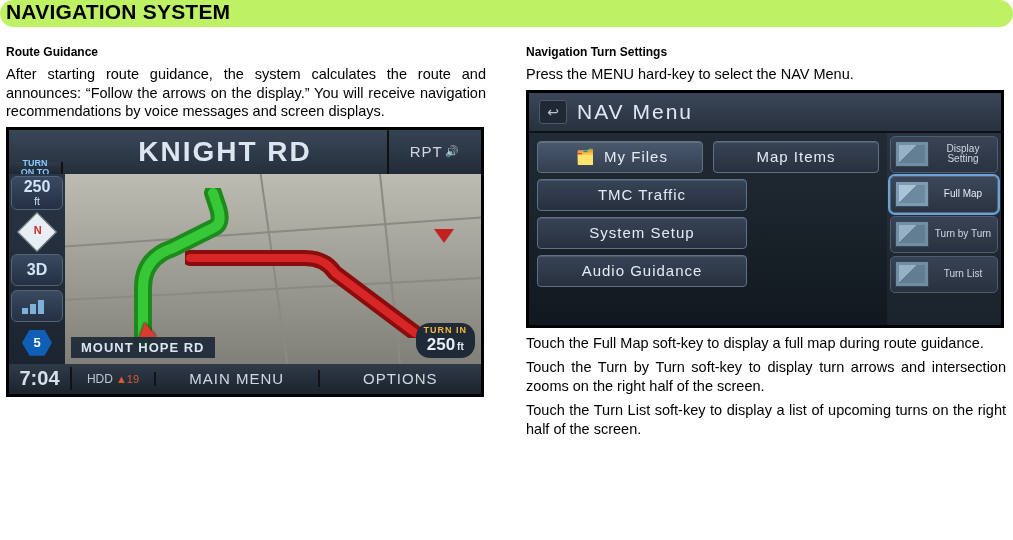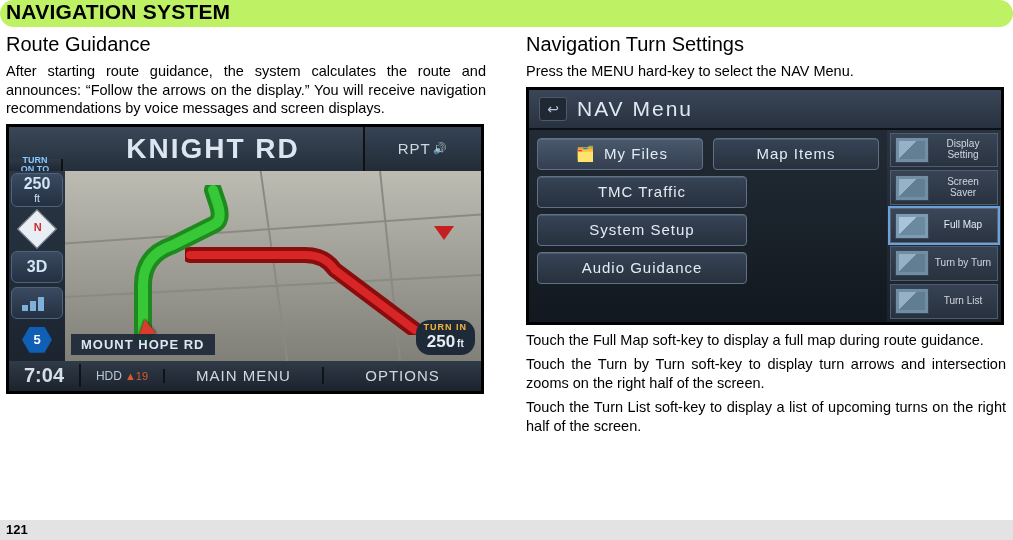--- a/index.html
+++ b/index.html
@@ -4,43 +4,43 @@
 <style>
   * { box-sizing: border-box; margin: 0; padding: 0; }
   html, body { width: 1013px; height: 540px; font-family: Arial, Helvetica, sans-serif; background: #fff; }
   .page { width: 1013px; height: 540px; position: relative; }
   .header-bar { background: #bef264; padding: 0 6px 3px; border-radius: 14px; }
   .header-bar h1 { font-size: 21px; font-weight: bold; letter-spacing: 0.2px; }
   .columns { display: flex; padding: 6px 6px 0; gap: 40px; }
   .col { flex: 1; }
   .col-left { max-width: 480px; }
   .col-right { max-width: 480px; }
-  .subhead { font-size: 20px; font-weight: normal; margin-bottom: 6px; }
+  .subhead { font-size: 12px; font-weight: bold; margin-bottom: 6px; margin-top: 12px; }
   .para { font-size: 14.5px; line-height: 1.28; text-align: justify; margin-bottom: 6px; }
 
   
   .scr-left { width: 478px; height: 270px; border: 3px solid #000; background: linear-gradient(#2a3742,#16222c); position: relative; overflow: hidden; }
   .scr-left .topbar { height: 44px; background: linear-gradient(#3a4757,#242f3b); display: flex; align-items: stretch; }
   .scr-left .turnon { width: 54px; display:flex; flex-direction:column; align-items:center; justify-content:center; color:#85c9ff; font-size:9px; font-weight:bold; line-height:1; border-right:2px solid #111; background:linear-gradient(#2f3a48,#1e2732);margin-top:32px;}
   .scr-left .road { flex:1; display:flex; align-items:center; justify-content:center; color:#dbe6f0; font-size:28px; font-weight:bold; letter-spacing:2px; border-right:2px solid #111; background:linear-gradient(#3a4757,#242f3b);}
-  .scr-left .rpt { width:116px; display:flex; align-items:center; justify-content:center; color:#cdd8e2; font-size:15px; letter-spacing:1px; background:linear-gradient(#364354,#222c37);}
+  .scr-left .rpt { width:92px; display:flex; align-items:center; justify-content:center; color:#cdd8e2; font-size:15px; letter-spacing:1px; background:linear-gradient(#364354,#222c37);}
   .scr-left .rpt .snd { font-size:11px; margin-left:3px; }
   .scr-left .mapzone { position:absolute; top:44px; left:56px; right:0; bottom:30px; background: linear-gradient(#bcbcb3,#808079); }
   .scr-left .sidebar { position:absolute; top:44px; left:0; width:56px; bottom:30px; background:linear-gradient(#2a3645,#1b242f); display:flex; flex-direction:column; }
   .sidebar .badge { margin:2px 2px; height:34px; border-radius:6px; background:linear-gradient(#3a4a60,#243043); border:1px solid #506378; display:flex; flex-direction:column; align-items:center; justify-content:center; color:#d2e4f6; font-size:10px; }
   .sidebar .badge .big { font-size:16px; font-weight:bold; }
   .sidebar .compass { height:40px; display:flex; align-items:center; justify-content:center; }
   .sidebar .compass .diamond { width:28px; height:28px; transform:rotate(45deg); background:#e8eef4; border:1px solid #6b7885; position:relative; }
   .sidebar .compass .diamond::after { content:"N"; position:absolute; transform:rotate(-45deg); top:5px; left:8px; font-size:11px; font-weight:bold; color:#cc2b2b; }
   .sidebar .threed { height:32px; }
   .sidebar .bars { height:32px; }
   .sidebar .hex { height:38px; display:flex;align-items:center;justify-content:center;}
   .sidebar .hex .hexshape { width:30px; height:26px; background:#0f5fb7; clip-path: polygon(25% 0,75% 0,100% 50%,75% 100%,25% 100%,0 50%); display:flex; align-items:center;justify-content:center;color:#fff;font-weight:bold;font-size:13px;}
   .scr-left .bottombar { position:absolute; bottom:0; left:0; right:0; height:30px; background:linear-gradient(#303b48,#1b232d); display:flex; align-items:center;}
-  .scr-left .clock { width:72px; color:#d5e0ea; font-size:20px; font-weight:bold; text-align:center; border-right:2px solid #0d1319;}
+  .scr-left .clock { width:63px; color:#d5e0ea; font-size:20px; font-weight:bold; text-align:center; border-right:2px solid #0d1319;}
   .scr-left .hdd { width:84px; color:#b9c7d3; font-size:12px; display:flex; align-items:center; justify-content:center; gap:3px; border-right:2px solid #0d1319;}
   .scr-left .hdd .temp { color:#d75b2d; font-size:11px;}
   .scr-left .mainmenu, .scr-left .options { flex:1; color:#cfd9e2; font-size:15px; letter-spacing:1px; display:flex; align-items:center; justify-content:center; border-right:2px solid #0d1319;}
   .scr-left .options { border-right:none; }
   .mapzone .route-green { position:absolute; left:38px; top:14px; width:130px; height:160px; }
   .mapzone .route-green svg { width:100%; height:100%; }
   .mapzone .route-red { position:absolute; left:120px; top:44px; width:270px; height:120px; }
   .mapzone .street { position:absolute; left:6px; bottom:6px; background:rgba(30,40,55,.92); color:#dce6ef; font-size:13px; font-weight:bold; padding:3px 10px; border-radius:0; letter-spacing:1px;}
   .mapzone .turnin { position:absolute; right:6px; bottom:6px; background:#1e2a38; border-radius:14px; padding:2px 8px 3px; text-align:center; }
   .mapzone .turnin .lbl { color:#f5b73a; font-size:9px; font-weight:bold; letter-spacing:1px; display:block;}
@@ -60,21 +60,21 @@
   .scr-right .titlebar .backicn { width:28px; height:24px; background:#1f2833; border:1px solid #4a5a6c; border-radius:3px; display:flex;align-items:center;justify-content:center; color:#b7c6d4; font-size:14px;}
   .scr-right .titlebar .ttl { color:#dfe9f3; font-size:21px; letter-spacing:2px; }
   .scr-right .body { position:absolute; top:40px; bottom:0; left:0; right:114px; padding:8px 8px; }
   .scr-right .rcol { position:absolute; top:40px; bottom:0; right:0; width:114px; background:linear-gradient(#2a3340,#1a222b); padding:3px 3px; display:flex; flex-direction:column; gap:3px;}
   .nav-btn { background:linear-gradient(#4a596e,#343f50); border:1px solid #5e7186; border-radius:4px; color:#e2ecf4; font-size:15px; letter-spacing:1px; height:32px; display:flex; align-items:center; justify-content:center; margin-bottom:6px; box-shadow: inset 0 1px 0 rgba(255,255,255,.12);}
   .nav-row { display:flex; gap:10px; }
   .nav-row .nav-btn { flex:1; }
   .nav-btn.wide { width:210px; }
   .nav-btn.dark { background:linear-gradient(#374457,#27303d); }
   .nav-btn .icnslot { width:28px; height:20px; margin-right:4px; display:flex;align-items:center;justify-content:center;}
-  .thumb { height:37px; border:1px solid #546578; border-radius:0; background:linear-gradient(#3b4759,#2a3341); display:flex; align-items:center; gap:4px; padding:0 4px; color:#e4edf4; font-size:10px; line-height:1.05; }
+  .thumb { height:37px; border:1px solid #546578; border-radius:5px; background:linear-gradient(#3b4759,#2a3341); display:flex; align-items:center; gap:4px; padding:0 4px; color:#e4edf4; font-size:10px; line-height:1.05; }
   .thumb.sel { outline:2px solid #6aa2d9; }
   .thumb .timg { width:34px; height:26px; background:#7d9cb4; border:1px solid #3a4a5a; flex-shrink:0; position:relative;}
   .thumb .timg::after { content:""; position:absolute; inset:3px; background:linear-gradient(135deg,#a7c4d9 40%,#6b8aa0 40%);}
   .thumb .tlbl { flex:1; text-align:center; }
   .thumb.dim { opacity:.88; }
 
   .footer { position:absolute; bottom:0; left:0; right:0; background:#e3e3e3; padding:2px 6px 3px; font-size:13px; font-weight:bold;}
 </style>
 </head>
 <body>
@@ -183,24 +183,20 @@
           </div>
           <div class="nav-btn wide dark">TMC Traffic</div>
           <div class="nav-btn wide dark">System Setup</div>
           <div class="nav-btn wide dark">Audio Guidance</div>
         </div>
         <div class="rcol">
           <div class="thumb dim">
               <div class="timg"></div>
               <div class="tlbl">Display Setting</div>
             </div>
-          <div class="thumb dim">
-              <div class="timg"></div>
-              <div class="tlbl">Screen Saver</div>
-            </div>
           <div class="thumb sel">
               <div class="timg"></div>
               <div class="tlbl">Full Map</div>
             </div>
           <div class="thumb dim">
               <div class="timg"></div>
               <div class="tlbl">Turn by Turn</div>
             </div>
           <div class="thumb dim">
               <div class="timg"></div>
@@ -208,14 +204,13 @@
             </div>
         </div>
       </div>
 
       <p class="para" style="margin-top:6px">Touch the Full Map soft-key to display a full map during route guidance.</p>
       <p class="para">Touch the Turn by Turn soft-key to display turn arrows and intersection zooms on the right half of the screen.</p>
       <p class="para">Touch the Turn List soft-key to display a list of upcoming turns on the right half of the screen.</p>
     </div>
   </div>
 
-  <div class="footer">121</div>
 </div>
 
 </body></html>

